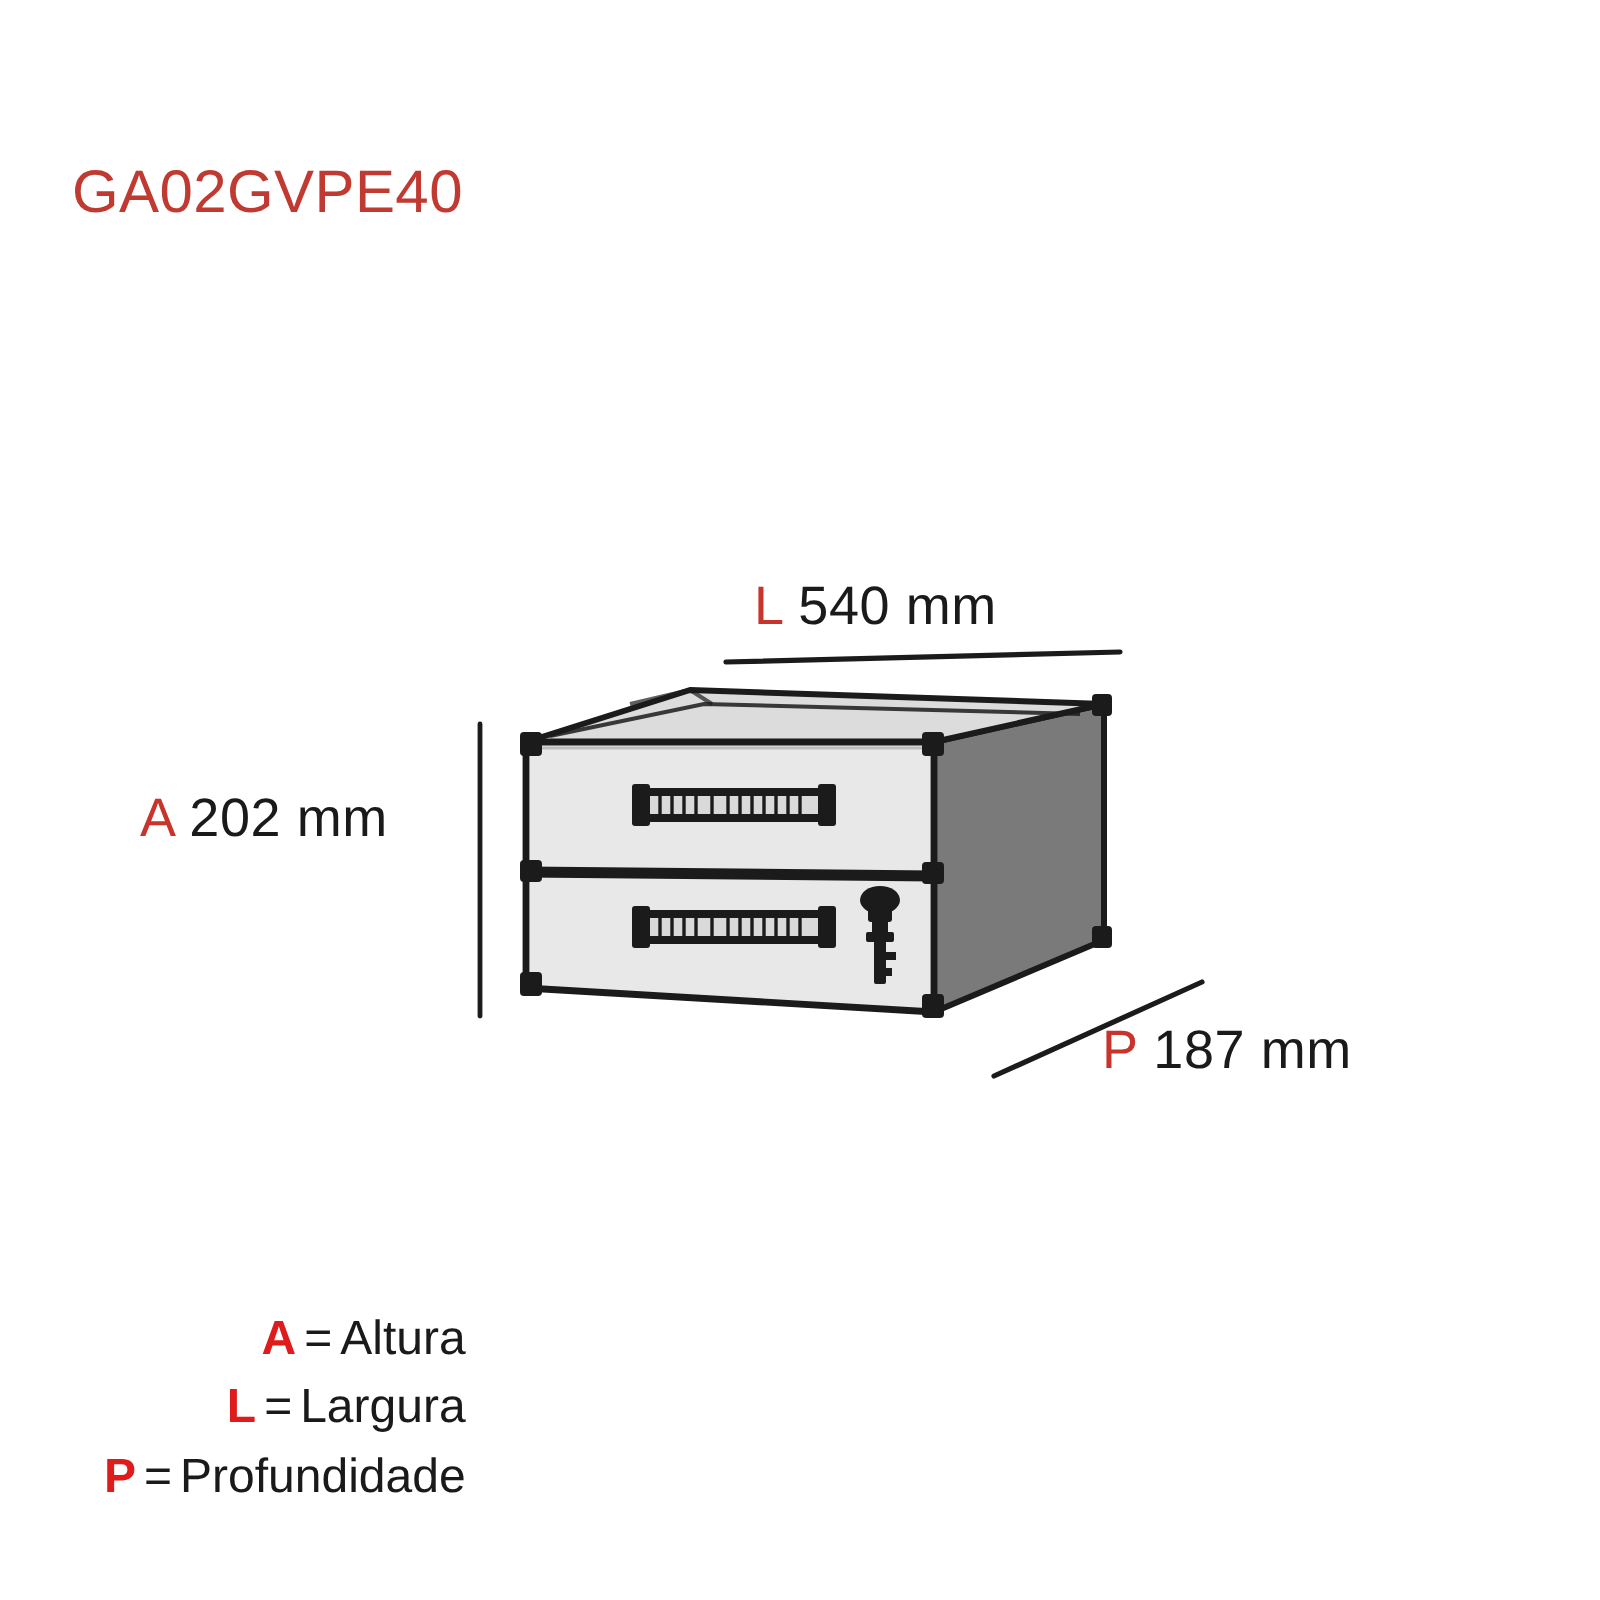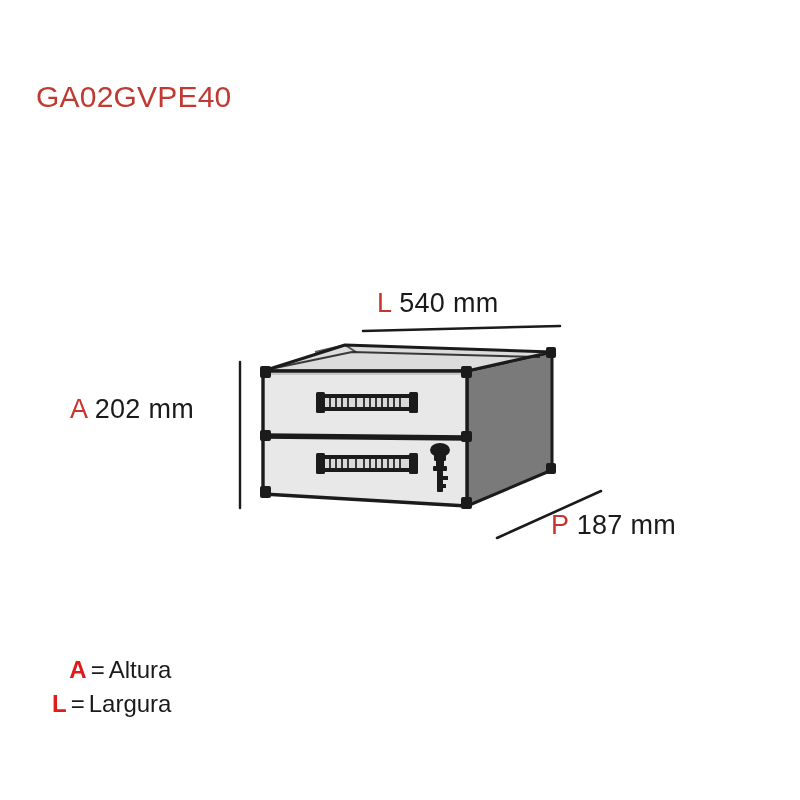--- a/index.html
+++ b/index.html
@@ -189,13 +189,16 @@
   <span>187 mm</span>
 </div>
 
 <div class="legend">
   <div class="legend-row">
     <span class="key">A</span><span class="eq">=</span><span>Altura</span>
   </div>
   <div class="legend-row">
     <span class="key">L</span><span class="eq">=</span><span>Largura</span>
   </div>
+  <div class="legend-row">
+    <span class="key">P</span><span class="eq">=</span><span>Profundidade</span>
+  </div>
 </div>
 
 </body></html>

